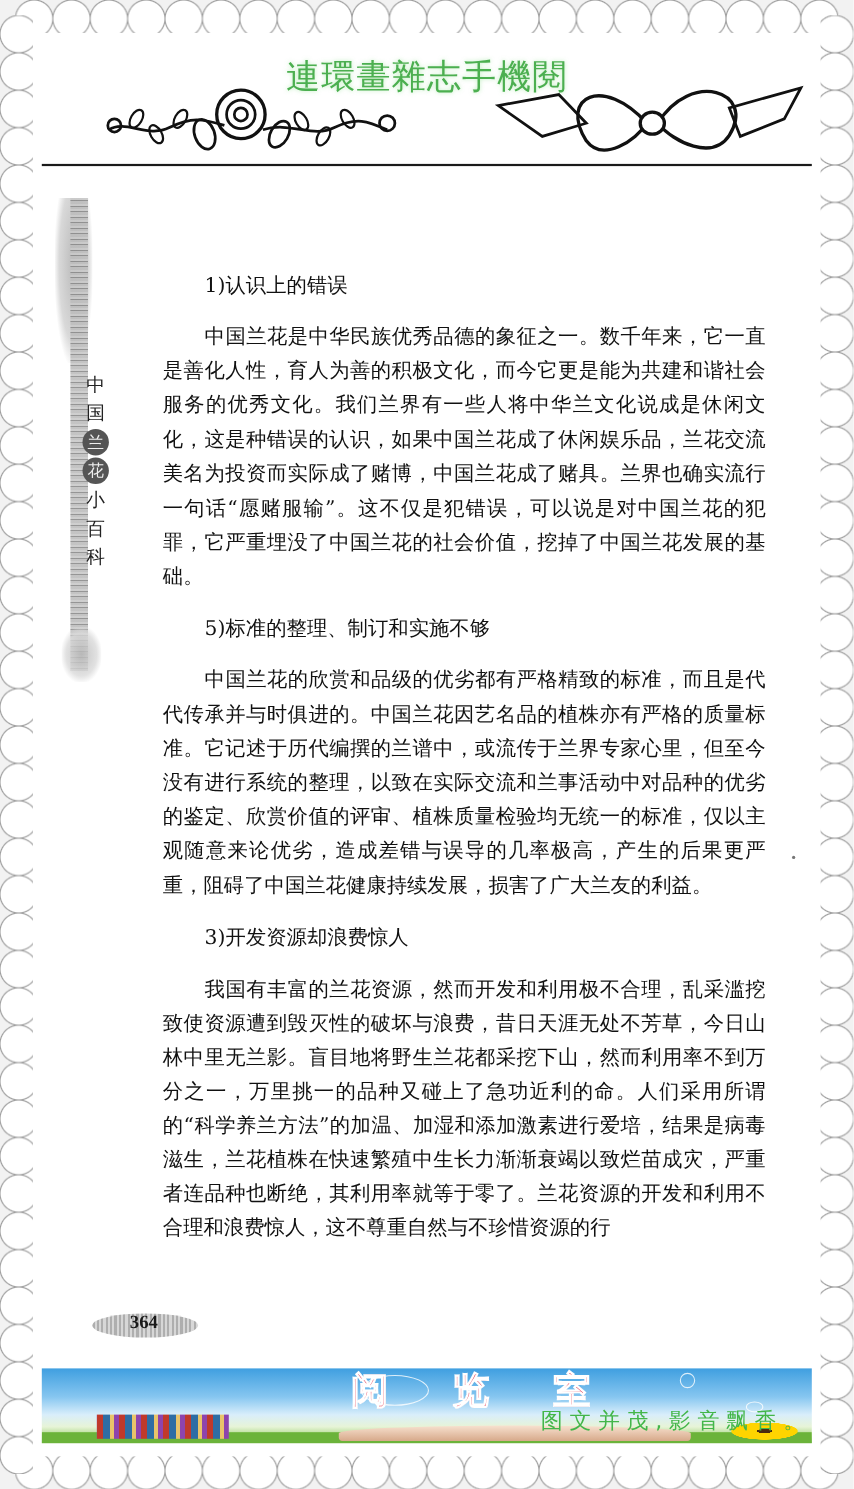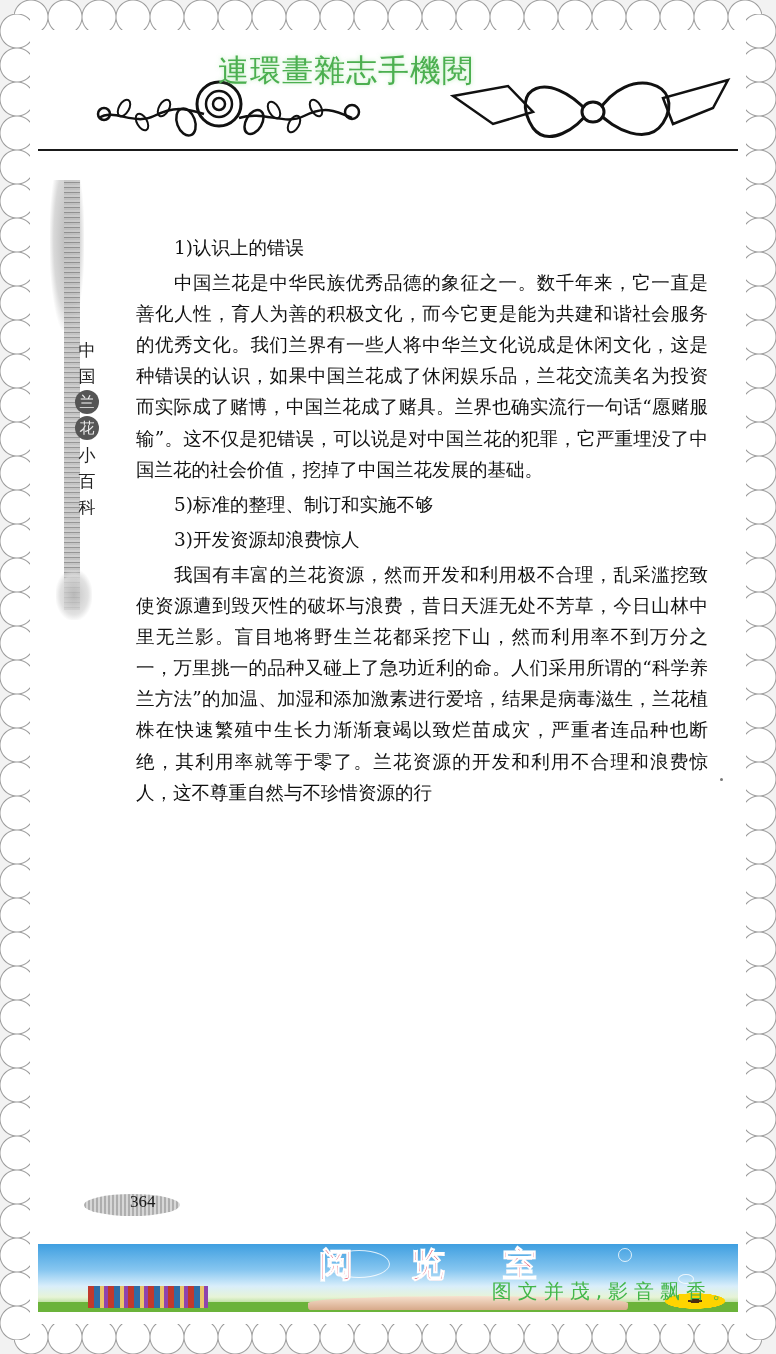--- a/index.html
+++ b/index.html
@@ -38,20 +38,21 @@
     position: absolute;
     left: 38px; top: 38px;
     width: 700px; height: 1278px;
     background: #ffffff;
   }
 
   
   .header { position: absolute; left: 0; top: 0; width: 700px; height: 112px; }
   .header-title {
     position: absolute; left: 180px; top: 12px; width: 340px;
+    text-align: center;
     color: #4caf50;
     font-family: "DejaVu Sans", "Liberation Sans", sans-serif;
     font-size: 31px; line-height: 40px;
     letter-spacing: 1px;
     text-shadow: 0 0 4px rgba(120,220,120,0.5);
   }
   .header-line {
     position: absolute; left: 0; top: 111px; width: 700px; height: 2px;
     background: #1a1a1a;
   }
@@ -86,36 +87,36 @@
     border-radius: 50%; background: #555; color: #eee;
     font-size: 15px; line-height: 24px;
   }
 
   
   .content {
     position: absolute; left: 94px; top: 190px; width: 580px;
     font-size: 18.5px; line-height: 31.1px; color: #111;
     text-align: justify;
   }
-  .content p { margin: 4px; }
+  .content p { margin: 16px; }
   .content .heading { text-indent: 38px; }
   .content .para { text-indent: 38px; }
   .stray-dot { position: absolute; width: 3px; height: 3px; background: #777; border-radius: 50%; }
 
   
   .page-num-wrap { position: absolute; left: 46px; top: 1152px; width: 100px; height: 30px; }
   .page-num-bg {
     position: absolute; left: 0; top: 4px; width: 96px; height: 22px;
     border-radius: 50%;
     background: repeating-linear-gradient(90deg, #a0a0a0 0 2px, #d0d0d0 2px 4px);
     opacity: 0.85;
   }
   .page-num {
     position: absolute; left: 34px; top: 2px;
-    font-family: "Liberation Serif", serif; font-size: 17px; font-weight: normal; color: #1a1a1a; padding-left: 12px;
+    font-family: "Liberation Serif", serif; font-size: 17px; font-weight: bold; color: #1a1a1a;
   }
 
   
   .banner {
     position: absolute; left: 0; top: 1206px; width: 700px; height: 68px;
     background: linear-gradient(180deg, #3f9fe0 0%, #86c6f0 38%, #d9eefb 62%, #e7f4d7 78%, #7cc04a 100%);
     overflow: hidden;
   }
   .banner-title {
     position: absolute; left: 0; top: 0; width: 700px; text-align: center;
@@ -193,20 +194,21 @@
       <div>小</div>
       <div>百</div>
       <div>科</div>
     </div>
   </div>
 
   <div class="content">
     <p class="heading">1)认识上的错误</p>
     <p class="para">中国兰花是中华民族优秀品德的象征之一。数千年来，它一直是善化人性，育人为善的积极文化，而今它更是能为共建和谐社会服务的优秀文化。我们兰界有一些人将中华兰文化说成是休闲文化，这是种错误的认识，如果中国兰花成了休闲娱乐品，兰花交流美名为投资而实际成了赌博，中国兰花成了赌具。兰界也确实流行一句话“愿赌服输”。这不仅是犯错误，可以说是对中国兰花的犯罪，它严重埋没了中国兰花的社会价值，挖掉了中国兰花发展的基础。</p>
     <p class="heading">5)标准的整理、制订和实施不够</p>
+    <p class="para">中国兰花的欣赏和品级的优劣都有严格精致的标准，而且是代代传承并与时俱进的。中国兰花因艺名品的植株亦有严格的质量标准。它记述于历代编撰的兰谱中，或流传于兰界专家心里，但至今没有进行系统的整理，以致在实际交流和兰事活动中对品种的优劣的鉴定、欣赏价值的评审、植株质量检验均无统一的标准，仅以主观随意来论优劣，造成差错与误导的几率极高，产生的后果更严重，阻碍了中国兰花健康持续发展，损害了广大兰友的利益。</p>
     <p class="heading">3)开发资源却浪费惊人</p>
     <p class="para">我国有丰富的兰花资源，然而开发和利用极不合理，乱采滥挖致使资源遭到毁灭性的破坏与浪费，昔日天涯无处不芳草，今日山林中里无兰影。盲目地将野生兰花都采挖下山，然而利用率不到万分之一，万里挑一的品种又碰上了急功近利的命。人们采用所谓的“科学养兰方法”的加温、加湿和添加激素进行爱培，结果是病毒滋生，兰花植株在快速繁殖中生长力渐渐衰竭以致烂苗成灾，严重者连品种也断绝，其利用率就等于零了。兰花资源的开发和利用不合理和浪费惊人，这不尊重自然与不珍惜资源的行</p>
   </div>
   <div class="stray-dot" style="left:682px; top:740px;"></div>
 
   <div class="page-num-wrap">
     <div class="page-num-bg"></div>
     <div class="page-num">364</div>
   </div>
 

